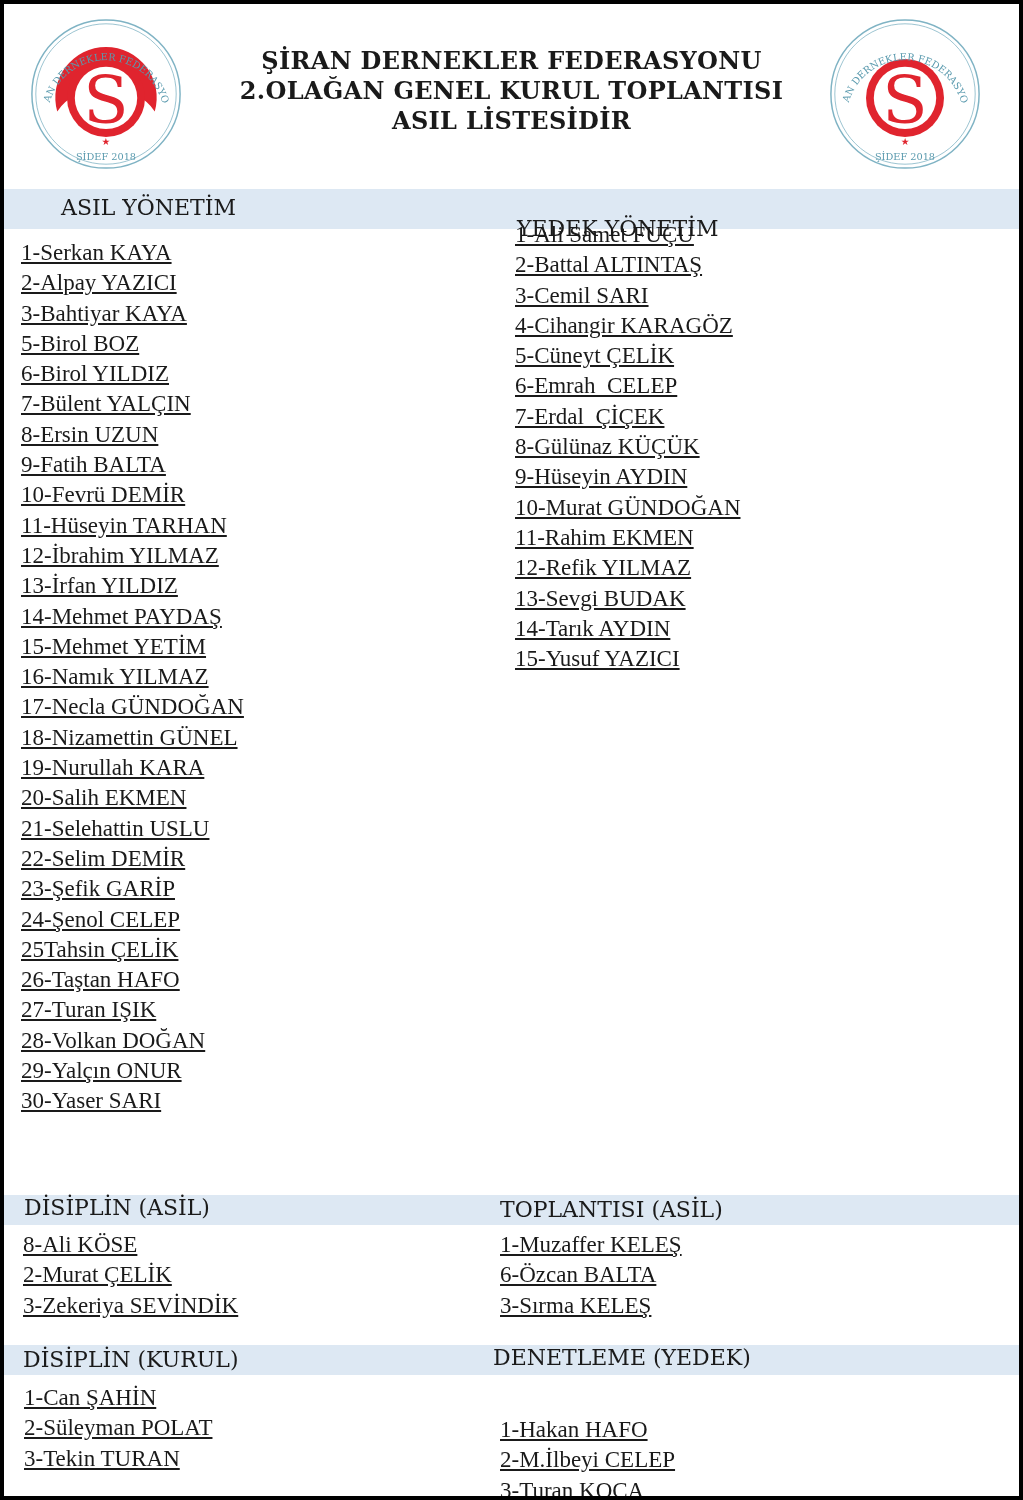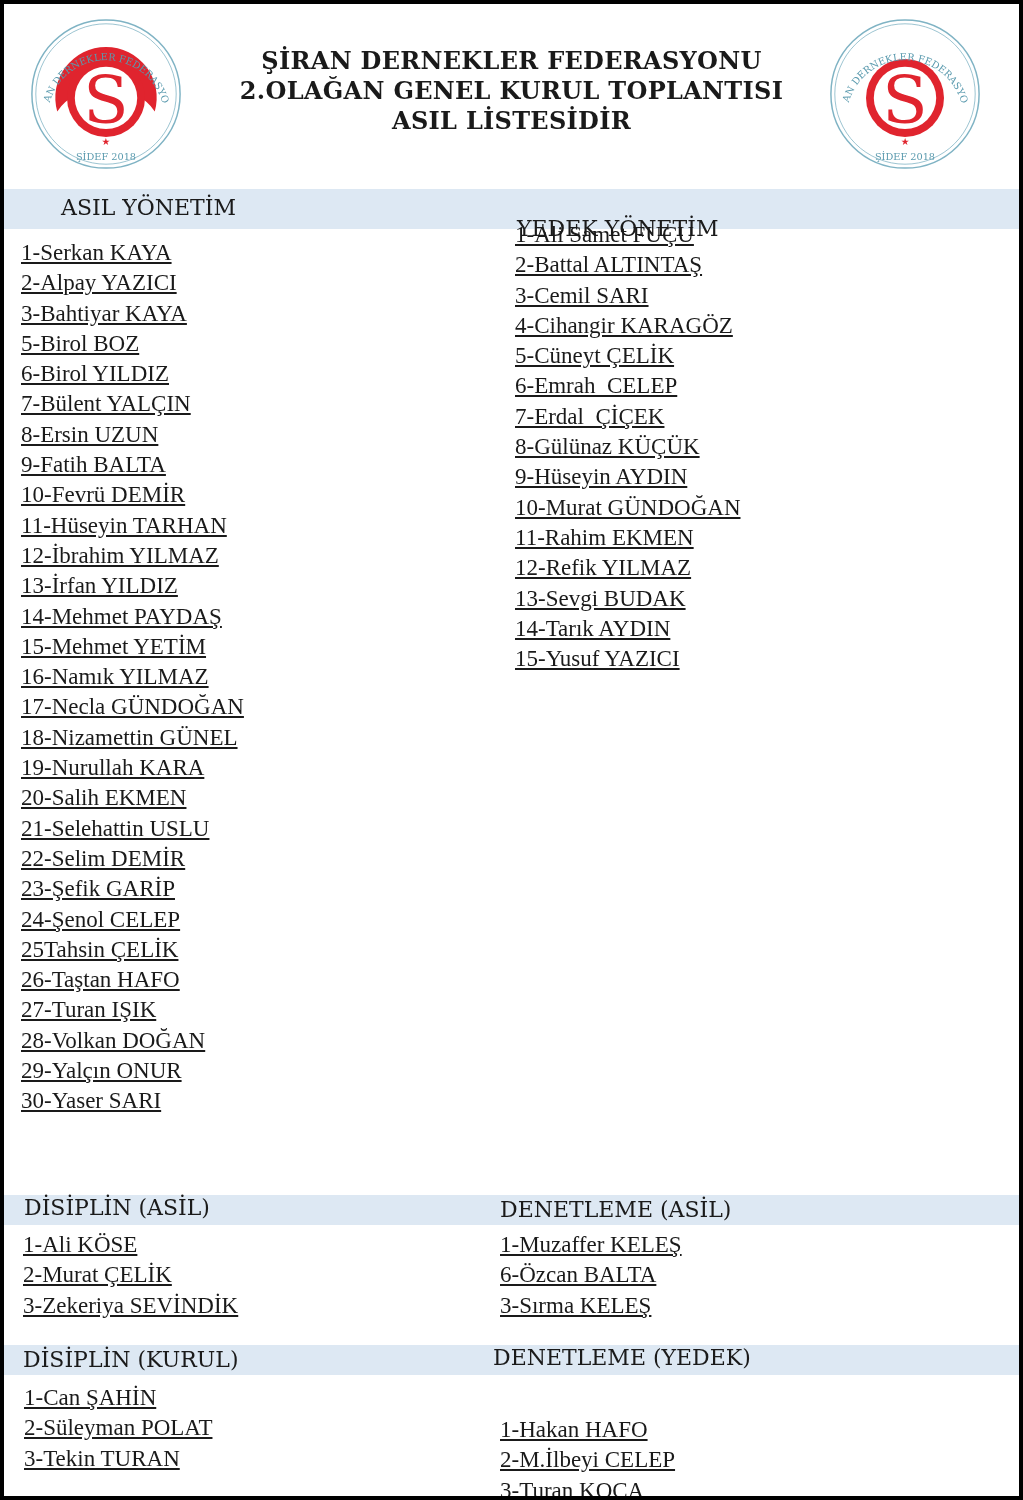--- a/index.html
+++ b/index.html
@@ -119,24 +119,24 @@
     <li>10-Murat GÜNDOĞAN</li>
     <li>11-Rahim EKMEN</li>
     <li>12-Refik YILMAZ</li>
     <li>13-Sevgi BUDAK</li>
     <li>14-Tarık AYDIN</li>
     <li>15-Yusuf YAZICI</li>
   </ul>
 
   <div class="band" style="top:1191px;height:30px;"></div>
   <div class="band-head" style="left:20px;top:1186px;text-align:center;">DİSİPLİN (ASİL)</div>
-  <div class="band-head" style="left:496px;top:1188px;">DENETLEME (ASİL)</div>
+  <div class="band-head" style="left:496px;top:1188px;">TOPLANTISI (ASİL)</div>
 
   <ul class="list" style="left:19px;top:1226px;">
-    <li>1-Ali KÖSE</li>
+    <li>8-Ali KÖSE</li>
     <li>2-Murat ÇELİK</li>
     <li>3-Zekeriya SEVİNDİK</li>
   </ul>
   <ul class="list" style="left:496px;top:1226px;">
     <li>1-Muzaffer KELEŞ</li>
     <li>6-Özcan BALTA</li>
     <li>3-Sırma KELEŞ</li>
   </ul>
 
   <div class="band" style="top:1341px;height:30px;"></div>

